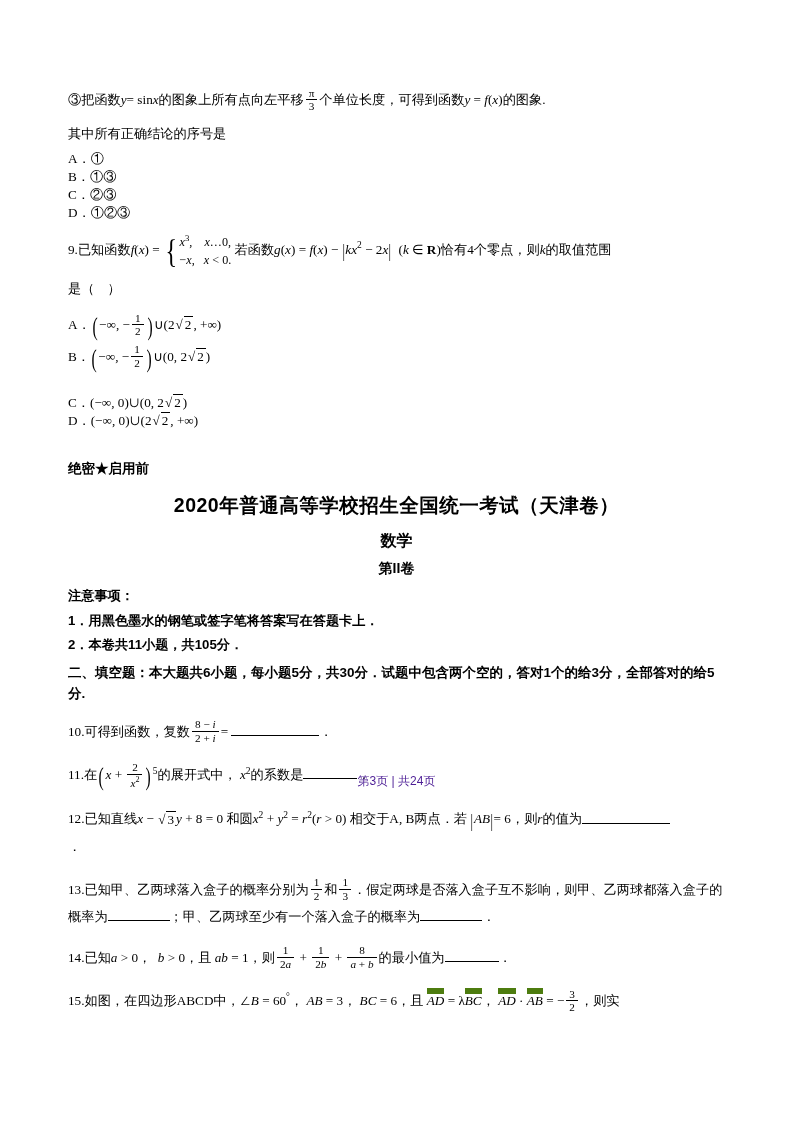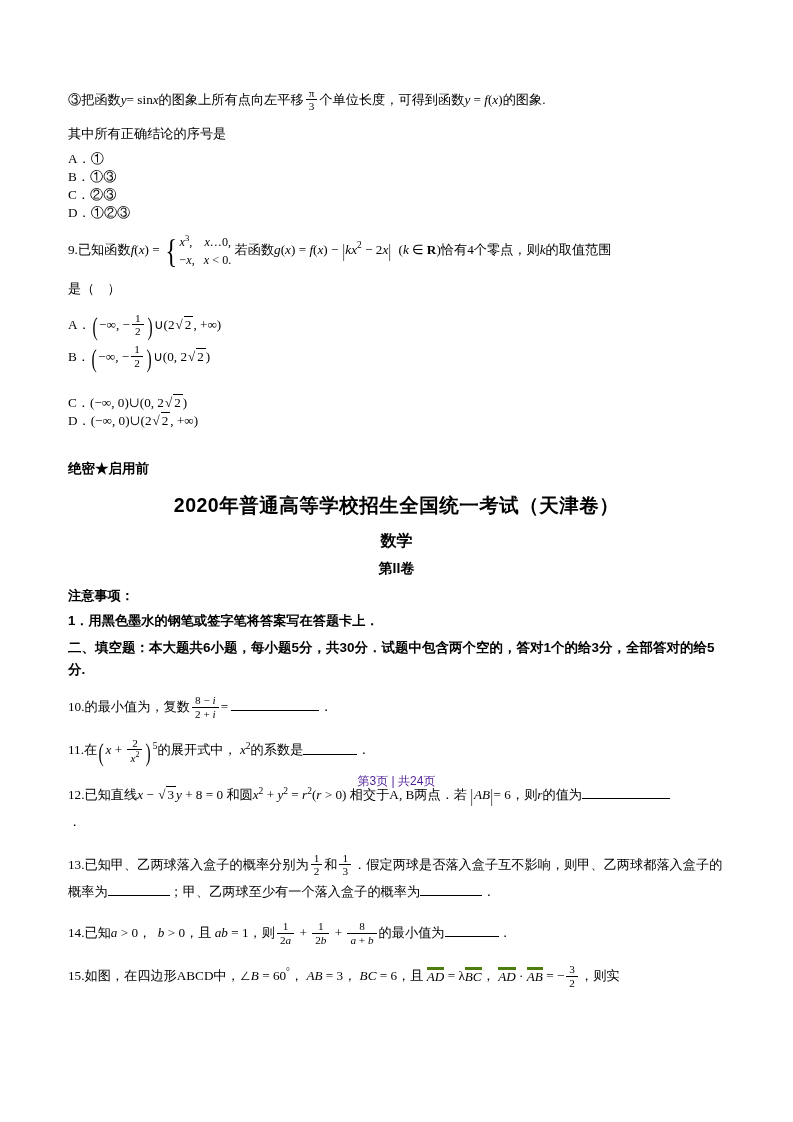--- a/index.html
+++ b/index.html
@@ -175,21 +175,21 @@
     left: 0;
     right: 0;
     bottom: 26px;
     text-align: center;
     font-size: 12px;
     font-family: "Liberation Sans", sans-serif;
     color: #4c1d95;
   }
   .overline {
     display: inline-block;
-    border-top: 3px solid #4d7c0f;
+    border-top: 6px solid #4d7c0f;
     padding-top: 0px;
     line-height: 1.05;
   }
 </style>
 </head>
 <body>
 
 <div class="page">
 
   <div class="line">
@@ -247,25 +247,26 @@
   </div>
 
   <div class="head-secret">绝密★启用前</div>
 
   <div class="title-main">2020年普通高等学校招生全国统一考试（天津卷）</div>
   <div class="title-sub">数学</div>
   <div class="title-sub2">第II卷</div>
 
   <div class="bold-cn">注意事项：</div>
   <div class="notice-item">1．用黑色墨水的钢笔或签字笔将答案写在答题卡上．</div>
+  <div class="notice-item">2．本卷共11小题，共105分．</div>
 
   <div class="section-fill">二、填空题：本大题共6小题，每小题5分，共30分．试题中包含两个空的，答对1个的给3分，全部答对的给5分.</div>
 
   <div class="q">
-    <span>10.</span><span>的最小值为，复数</span><span class="frac">
+    <span>10.</span><span>可得到函数，复数</span><span class="frac">
         <span class="num">8 − <span class="math">i</span></span>
         <span class="den">2 + <span class="math">i</span></span>
       </span><span>=</span>&nbsp;<span class="blank w3"></span>．
   </div>
 
   <div class="q">
     <span>11.</span><span>在</span><span class="bigparen">(</span><span class="math">x</span> + <span class="frac">
         <span class="num">2</span>
         <span class="den"><span class="math">x</span><sup class="sm">2</sup></span>
       </span><span class="bigparen">)</span><sup class="sm">5</sup><span>的展开式中，</span>&nbsp;<span class="math">x</span><sup class="sm">2</sup><span>的系数是</span><span class="blank w2"></span>．

